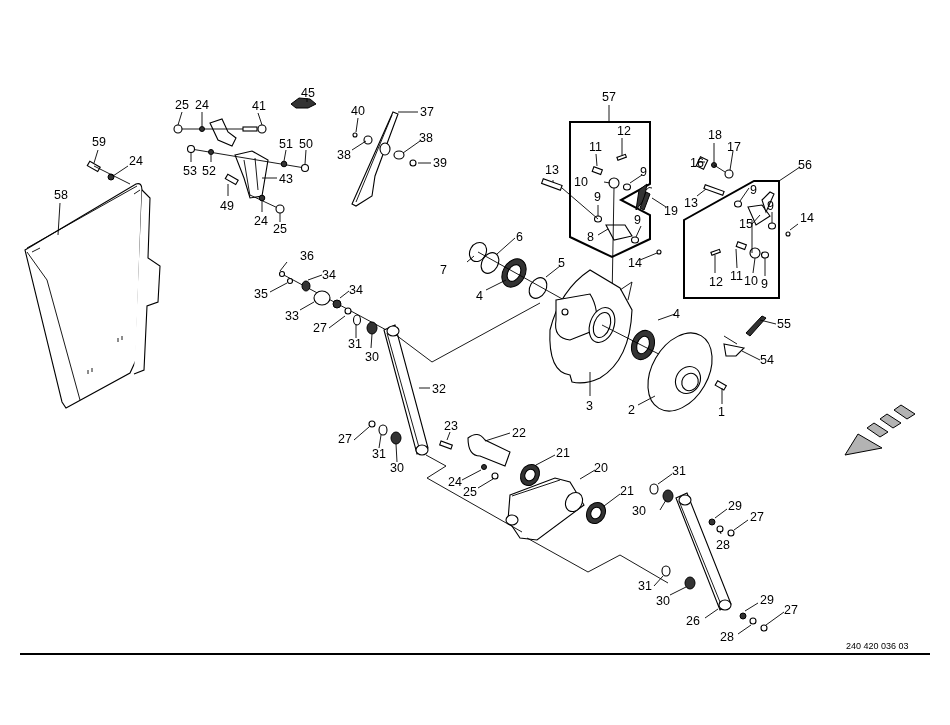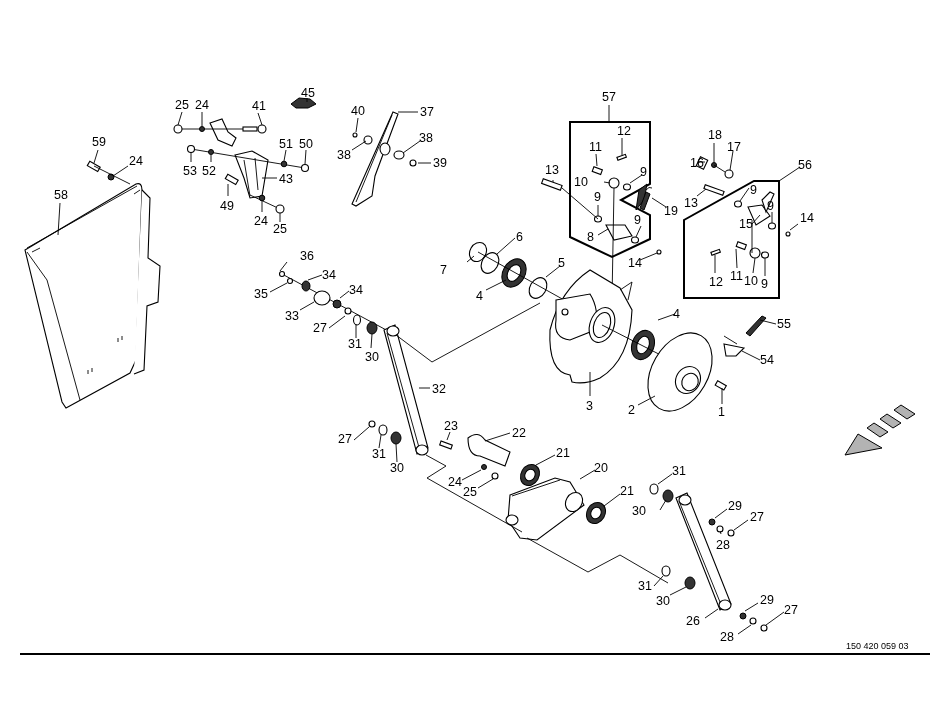--- a/index.html
+++ b/index.html
@@ -409,14 +409,14 @@
     <text class="callout" x="686" y="625">26</text>
     <text class="callout" x="728" y="510">29</text>
     <text class="callout" x="716" y="549">28</text>
     <text class="callout" x="750" y="521">27</text>
     <text class="callout" x="760" y="604">29</text>
     <text class="callout" x="720" y="641">28</text>
     <text class="callout" x="784" y="614">27</text>
   </g>
 </svg>
 
-<div class="docnum">150 420 059 03</div>
+<div class="docnum">240 420 036 03</div>
 <div class="baseline"></div>
 
 </body></html>

